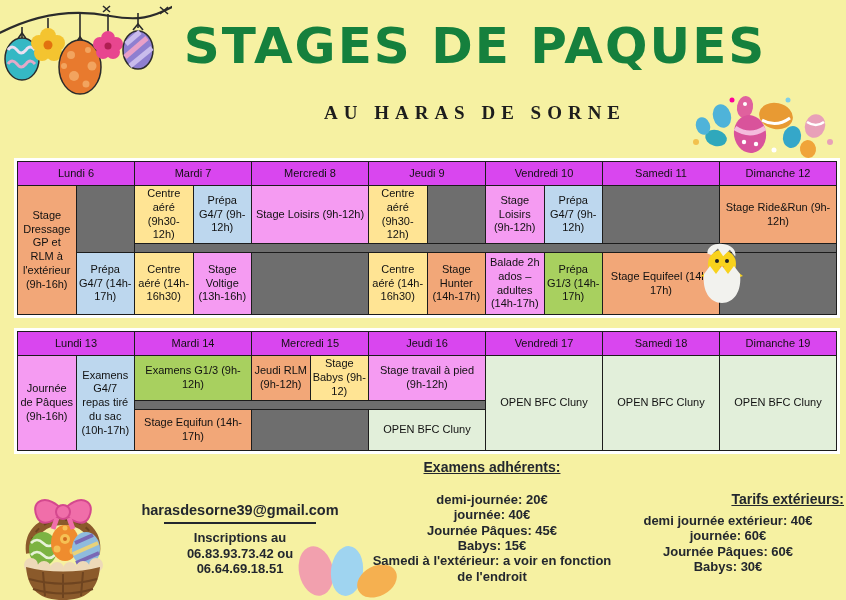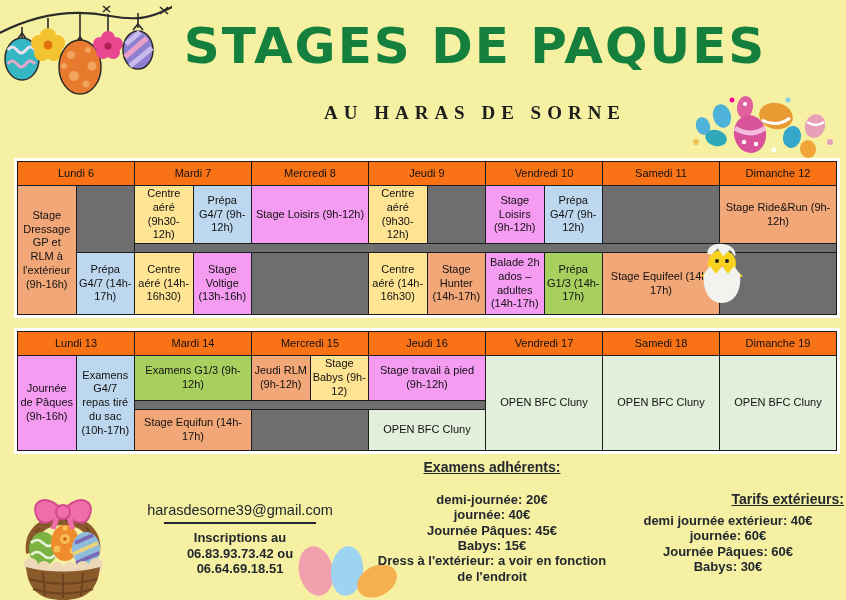--- a/index.html
+++ b/index.html
@@ -15,41 +15,41 @@
             color:#1d1d1d;font-weight:bold;}
 
   
   .tablewrap{position:absolute;left:14px;width:826px;background:#ffffff;padding:3px;box-sizing:border-box;}
   .t1{top:158px;}
   .t2{top:328px;}
   table.sched{width:100%;border-collapse:collapse;table-layout:fixed;}
   table.sched td,table.sched th{border:1px solid #1c1c1c;text-align:center;vertical-align:middle;
         padding:1px 2px;font-size:11px;font-weight:normal;line-height:1.25;color:#111;
         overflow:hidden;}
-  th.day{background:#f97316;font-size:11.5px;height:21px;}
+  th.day{background:#d946ef;font-size:11.5px;height:21px;}
   .c-orange{background:#F2A778;}
   .c-yellow{background:#FFE494;}
   .c-blue{background:#BDD7EE;}
   .c-pink{background:#F59BF2;}
   .c-green{background:#A8D05F;}
   .c-open{background:#E2EFDA;}
   .c-gray{background:#6E6E6E;}
   tr.r-m1{height:56px;} tr.r-sep{height:9px;} tr.r-a1{height:62px;}
   tr.r-m2{height:45px;} tr.r-a2{height:41px;}
 
   
   .garland{position:absolute;left:0;top:0;}
   .cluster{position:absolute;left:688px;top:90px;z-index:3;}
   .chick{position:absolute;left:699px;top:236px;z-index:3;}
   .basket{position:absolute;left:13px;top:491px;}
   .trio{position:absolute;left:292px;top:531px;}
 
   
   .contact{position:absolute;left:125px;top:502px;width:230px;text-align:center;color:#23272e;}
-  .contact .email{font-size:14.5px;font-weight:normal;}
+  .contact .email{font-size:14.5px;font-weight:bold;}
   .contact .rule{width:152px;border-top:2px solid #23272e;margin:4px auto 6px auto;}
   .contact .line{font-size:13px;font-weight:bold;line-height:1.2;}
 
   .tarifs{position:absolute;text-align:center;color:#23272e;}
   .tarifs .head{font-size:14px;font-weight:bold;text-decoration:underline;}
   .tarifs .item{font-size:13px;font-weight:bold;line-height:1.18;}
   .tar-adh{left:370px;top:459px;width:244px;}
   .tar-adh .head{margin-bottom:17px;}
   .tar-ext{left:612px;top:491px;width:232px;}
   .tar-ext .head{margin-bottom:6px;text-align:right;}
@@ -279,21 +279,21 @@
     <ellipse cx="55" cy="40" rx="16" ry="25" fill="#9FD4F0" transform="rotate(6 55 40)"></ellipse>
     <ellipse cx="85" cy="50" rx="15" ry="21" fill="#F5B050" transform="rotate(62 85 50)"></ellipse>
   </svg>
 
   <div class="tarifs tar-adh">
     <div class="head">Examens adhérents:</div>
     <div class="item">demi-journée: 20€</div>
     <div class="item">journée: 40€</div>
     <div class="item">Journée Pâques: 45€</div>
     <div class="item">Babys: 15€</div>
-    <div class="item">Dress à l'extérieur: a voir en fonction de l'endroit</div>
+    <div class="item">Samedi à l'extérieur: a voir en fonction de l'endroit</div>
   </div>
 
   <div class="tarifs tar-ext">
     <div class="head">Tarifs extérieurs:</div>
     <div class="item">demi journée extérieur: 40€</div>
     <div class="item">journée: 60€</div>
     <div class="item">Journée Pâques: 60€</div>
     <div class="item">Babys: 30€</div>
   </div>
 

